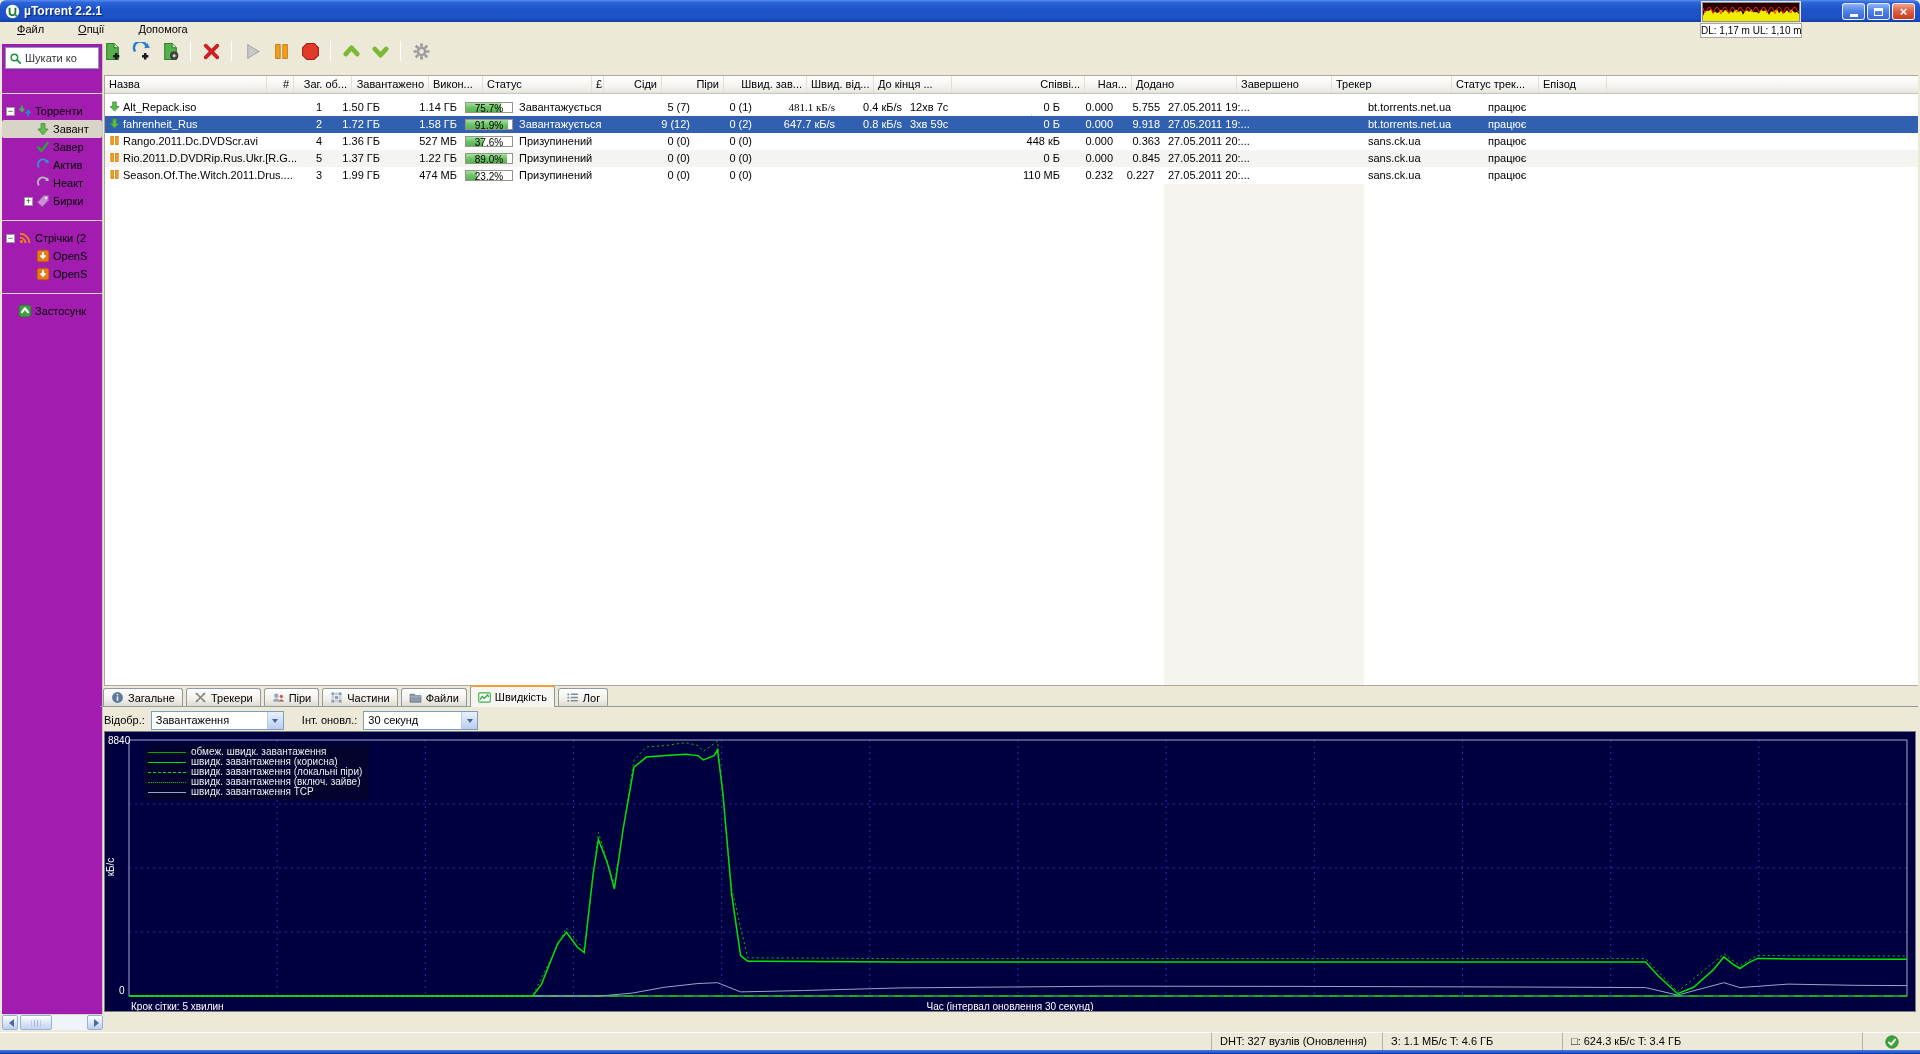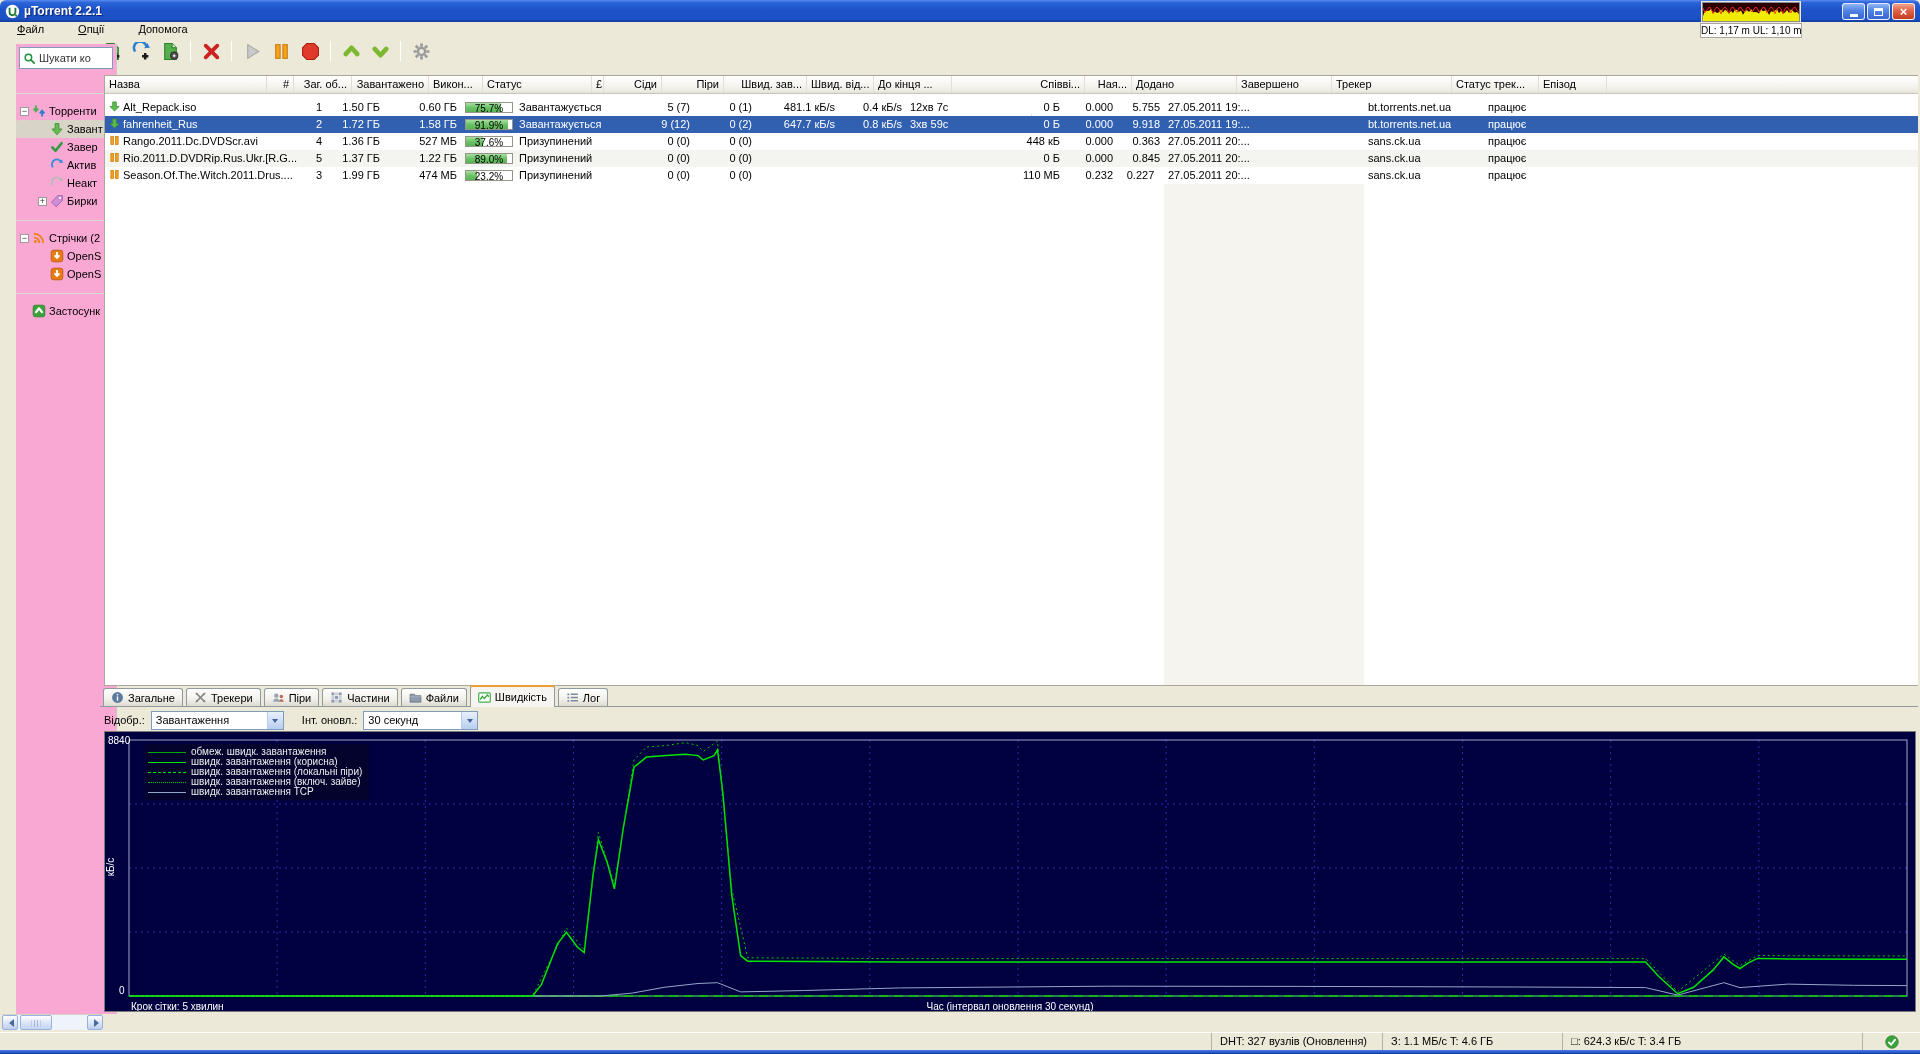--- a/index.html
+++ b/index.html
@@ -29,21 +29,21 @@
   
   .menubar{position:absolute;left:0;top:22px;width:100%;height:15px;display:flex;background:#ECE9D8;}
   .menu-item{padding:1px 17px;}
   .menu-item::first-letter{text-decoration:underline;}
   .toolbar{position:absolute;left:100px;top:37px;height:28px;display:flex;align-items:center;gap:5px;}
   .tbtn{width:24px;height:24px;display:flex;align-items:center;justify-content:center;}
   .tbtn svg{width:19px;height:19px;}
   .tsep{width:1px;height:20px;background:#C6C3B8;border-right:1px solid #fff;margin:0 3px;}
 
   
-  .sidebar{position:absolute;left:16px;top:44px;width:101px;height:970px;background:#f9a8d4;border-right:1px solid #C9C6BB;overflow:hidden;}
+  .sidebar{position:absolute;left:2px;top:44px;width:101px;height:970px;background:#a21caf;border-right:1px solid #C9C6BB;overflow:hidden;}
   .searchbox{margin:3px 3px 24px 3px;height:22px;border:1px solid #7F9DB9;background:#fff;display:flex;align-items:center;gap:3px;padding:0 3px;}
   .searchbox svg{width:13px;height:13px;flex:none;}
   .search-text{color:#333;white-space:nowrap;overflow:hidden;}
   .side-sec{margin-top:10px;border-top:1px solid #DCD9CF;padding-top:8px;}
   .side-row{height:18px;display:flex;align-items:center;white-space:nowrap;}
   .side-row.child{padding-left:18px;}
   .side-row.selected{background:#D8D4C8;border-radius:2px;}
   .expander{width:9px;height:9px;border:1px solid #9A9A9A;background:#fff;font-size:9px;line-height:7px;text-align:center;margin-left:4px;flex:none;color:#333;}
   .expander.none{visibility:hidden;}
   .sicon{width:14px;height:14px;margin:0 3px;flex:none;}
@@ -369,32 +369,32 @@
       <div class="hcell hfill"></div>
     </div>
   <div class="sortband"></div>
   <div class="trows">
       <div class="trow">
         <div class="tcell left" style="width: 194px;"><span class="rowicon"><svg viewBox="0 0 12 12">
               <path d="M4 1h4v5h3L6 11 1 6h3z" fill="#5DBB4D" stroke="#3C8A2E" stroke-width="0.8"></path>
             </svg></span><span>Alt_Repack.iso</span></div>
         <div class="tcell right" style="width: 27px;">1</div>
         <div class="tcell right" style="width: 58px;">1.50 ГБ</div>
-        <div class="tcell right" style="width: 77px;">0.60 ГБ</div>
+        <div class="tcell right" style="width: 77px;">1.14 ГБ</div>
         <div class="tcell left" style="width: 54px;">
           <span class="pbar">
             <span class="pfill" style="width: 75.7%;"></span>
             <span class="plabel">75.7%</span>
           </span>
         </div>
         <div class="tcell left" style="width: 109px;">Завантажується</div>
         <div class="tcell left" style="width: 12px;"></div>
         <div class="tcell right" style="width: 58px;">5 (7)</div>
         <div class="tcell right" style="width: 62px;">0 (1)</div>
-        <div class="tcell right" style="width: 83px;">481.1 кБ/s</div>
+        <div class="tcell right" style="width: 83px; font-family: Liberation Serif, serif;">481.1 кБ/s</div>
         <div class="tcell right" style="width: 67px;">0.4 кБ/s</div>
         <div class="tcell left" style="width: 78px;">12хв 7с</div>
         <div class="tcell right" style="width: 80px;">0 Б</div>
         <div class="tcell right" style="width: 53px;">0.000</div>
         <div class="tcell right" style="width: 47px;">5.755</div>
         <div class="tcell left" style="width: 105px;">27.05.2011 19:...</div>
         <div class="tcell left" style="width: 95px;"></div>
         <div class="tcell left" style="width: 120px;">bt.torrents.net.ua</div>
         <div class="tcell left" style="width: 87px;">працює</div>
         <div class="tcell left" style="width: 68px;"></div>

